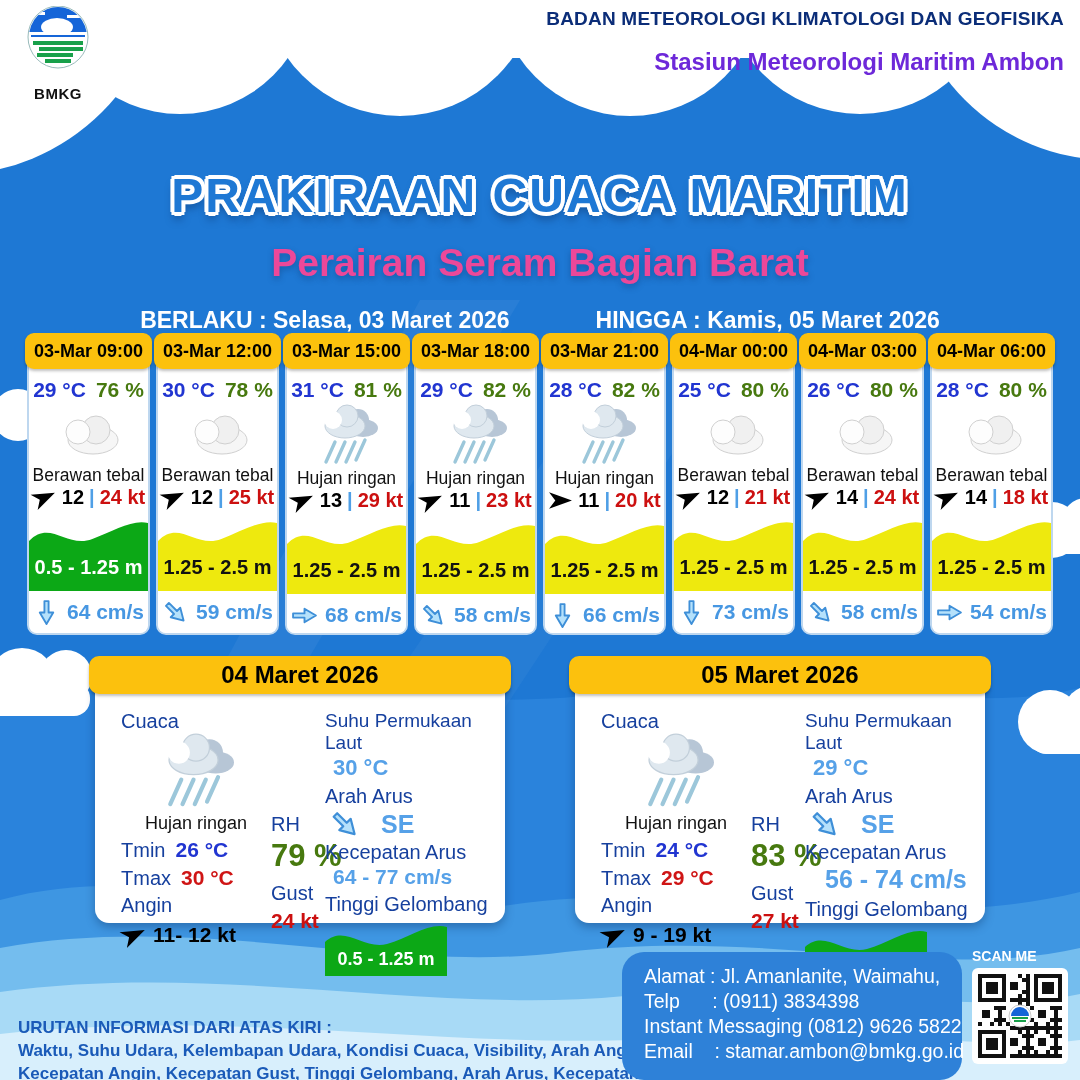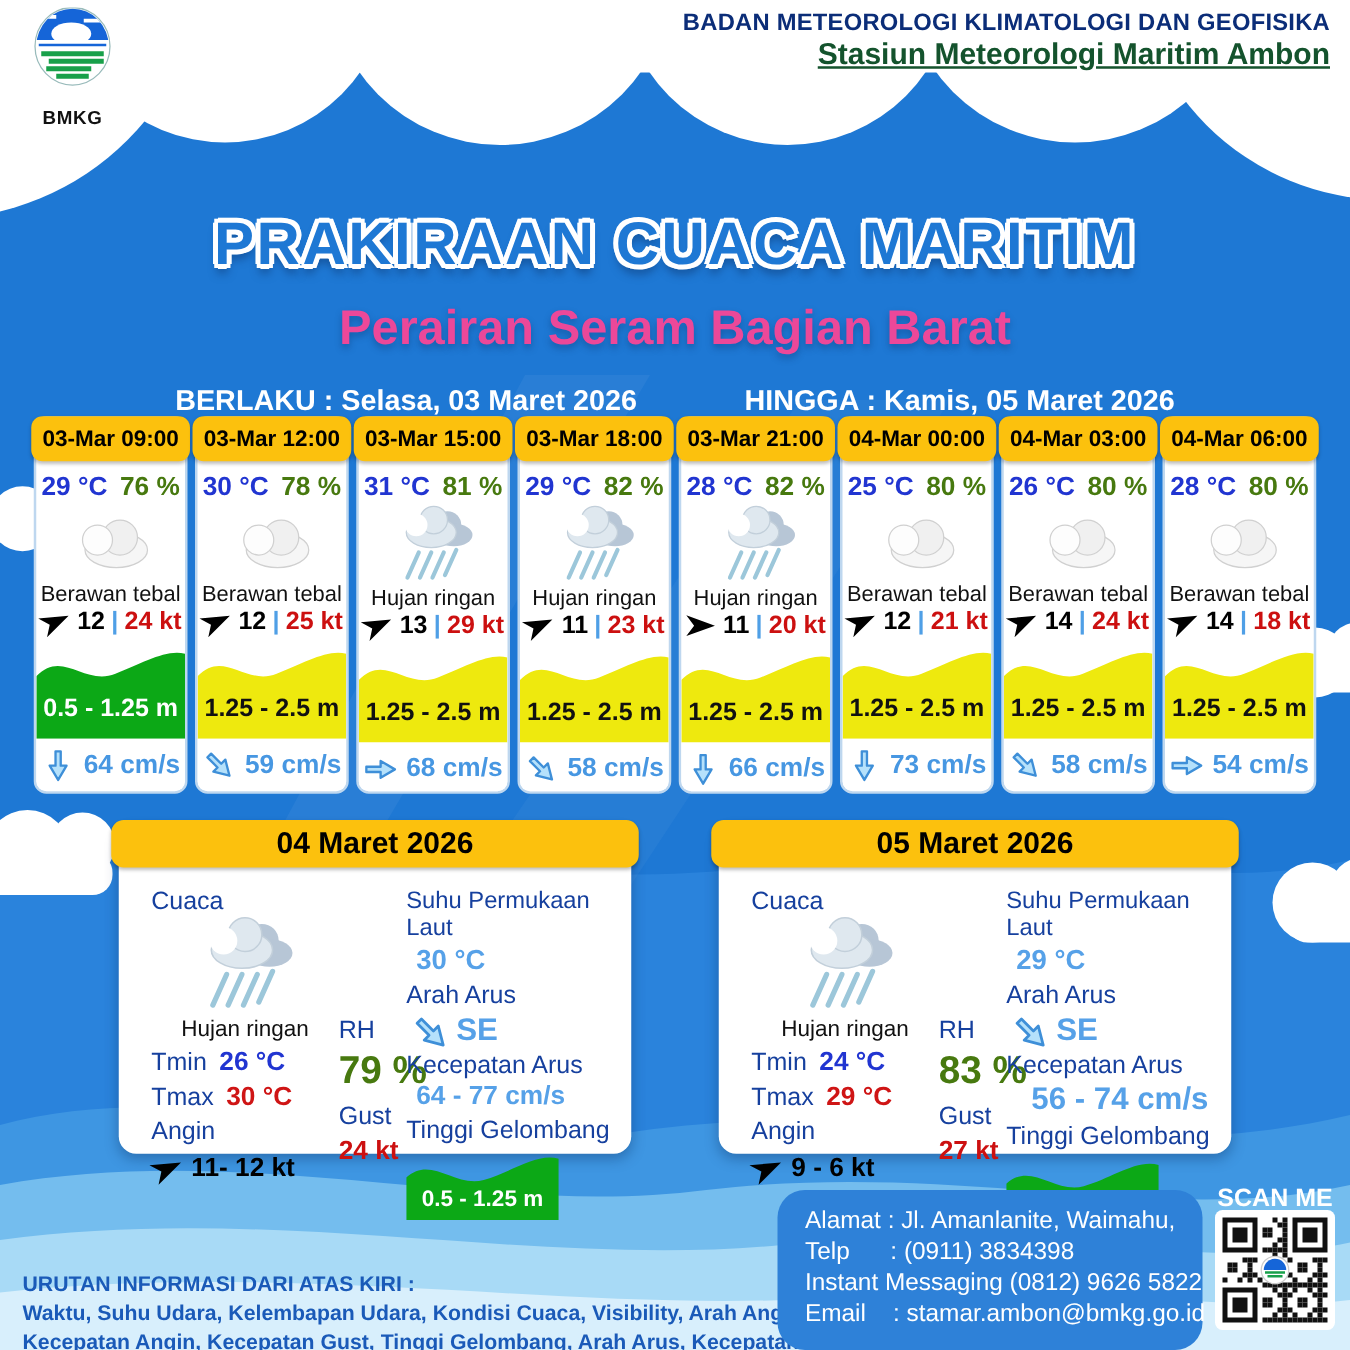--- a/index.html
+++ b/index.html
@@ -6,21 +6,21 @@
   body { font-family:"Liberation Sans", sans-serif; background:#555; }
   .poster { position:relative; width:1080px; height:1080px; overflow:hidden; background:#ffffff; margin:0 auto; }
 
   
   .bg-svg { position:absolute; left:0; top:0; width:1080px; height:1080px; z-index:0; }
 
   
   .topbar { position:absolute; left:0; top:0; width:1080px; height:60px; z-index:5; }
   .org-text { position:absolute; right:16px; top:8px; text-align:right; }
   .org-line1 { font-size:19px; font-weight:800; color:#0b2d78; letter-spacing:.2px; }
-  .org-line2 { font-size:24px; font-weight:700; color:#14532d; margin-top:0;text-decoration:underline; }
+  .org-line2 { font-size:24px; font-weight:700; color:#6d28d9; margin-top:18px; }
   .logo-wrap { position:absolute; left:20px; top:6px; width:76px; text-align:center; }
   .logo-label { font-size:15px; font-weight:800; color:#111; margin-top:1px; letter-spacing:.5px; }
 
   
   .title-block { position:absolute; left:0; top:168px; width:1080px; text-align:center; z-index:5; }
   .main-title {
     font-size:48px; font-weight:800; letter-spacing:2px; color:#1e78d4;
     text-shadow:
       -3px -3px 0 #fff, 3px -3px 0 #fff, -3px 3px 0 #fff, 3px 3px 0 #fff,
       -4px 0 0 #fff, 4px 0 0 #fff, 0 -4px 0 #fff, 0 4px 0 #fff,
@@ -71,36 +71,36 @@
   .dweather { font-size:18px; color:#111; text-align:center; margin-top:2px; }
   .drow { display:flex; align-items:baseline; gap:10px; margin-top:4px; }
   .tmin-val { color:#2135d1; font-weight:800; font-size:21px; }
   .tmax-val { color:#cf1515; font-weight:800; font-size:21px; }
   .dwind { display:flex; align-items:center; gap:6px; font-size:21px; font-weight:800; color:#000; margin-top:6px; }
   .dcol-mid { position:absolute; left:176px; top:153px; width:90px; }
   .rh-big { color:#47790f; font-size:31px; font-weight:800; margin-top:2px; }
   .gust-val { color:#cc1010; font-size:21px; font-weight:800; margin-top:4px; }
   .dcol-right { position:absolute; left:230px; top:50px; width:164px; }
   .dval-blue { color:#56a1e8; font-weight:800; font-size:22px; }
-  .arah-row { display:flex; align-items:flex-end; gap:4px; margin:2px 0 2px 4px; }
+  .arah-row { display:flex; align-items:center; gap:20px; margin:2px 0 2px 4px; }
   .se-txt { color:#56a1e8; font-weight:800; font-size:25px; }
   .dwave { position:relative; width:122px; height:56px; margin-top:4px; }
   .dwave svg { position:absolute; inset:0; }
   .dwave-text { position:absolute; bottom:6px; width:100%; text-align:center; color:#fff;
     font-size:18px; font-weight:700; }
 
   
   .urutan { position:absolute; left:18px; top:1018px; z-index:6; color:#1a5ab8; }
   .urutan-title { font-size:17px; font-weight:800; }
   .urutan-line { font-size:17px; font-weight:700; margin-top:3px; }
   .contact-box { position:absolute; left:622px; top:952px; width:340px; height:128px; z-index:6;
     background:#2e81d8; border-radius:22px; padding:12px 0 0 22px; color:#fff; }
   .contact-line { font-size:19.5px; white-space:pre; line-height:1.28; }
-  .scanme { position:absolute; left:972px; top:948px; width:96px; text-align:center; z-index:6;
-    color:#fff; font-size:20px; font-weight:700; }
+  .scanme { position:absolute; left:972px; top:948px; width:96px; text-align:left; z-index:6;
+    color:#fff; font-size:14px; font-weight:700; }
   .qr-box { position:absolute; left:972px; top:968px; width:96px; height:96px; z-index:6;
     background:#fff; border-radius:6px; display:flex; align-items:center; justify-content:center; }
 </style>
 </head>
 <body>
 
 <div class="poster">
 
   <svg class="bg-svg" viewBox="0 0 1080 1080" aria-hidden="true">
     <rect x="0" y="55" width="1080" height="1025" fill="#1e78d4"></rect>
@@ -686,21 +686,21 @@
           </div>
       <div class="drow">
             <span class="dlabel">Angin</span>
           </div>
       <div class="dwind">
         <span class="arrow-rot wind-arrow" style="transform: rotate(-25deg);">
           <svg width="26" height="20" viewBox="0 0 24 18">
                 <polygon points="1,1 23,9 1,17 7,9" fill="#000"></polygon>
               </svg>
         </span>
-        <span>9 - 6 kt</span>
+        <span>9 - 19 kt</span>
       </div>
     </div>
     <div class="dcol-mid">
       <div class="dlabel">RH</div>
       <div class="rh-big">83 %</div>
       <div class="dlabel" style="margin-top:8px">Gust</div>
       <div class="gust-val">27 kt</div>
     </div>
     <div class="dcol-right">
       <div class="dlabel" style="font-size:19px">Suhu Permukaan Laut</div>

